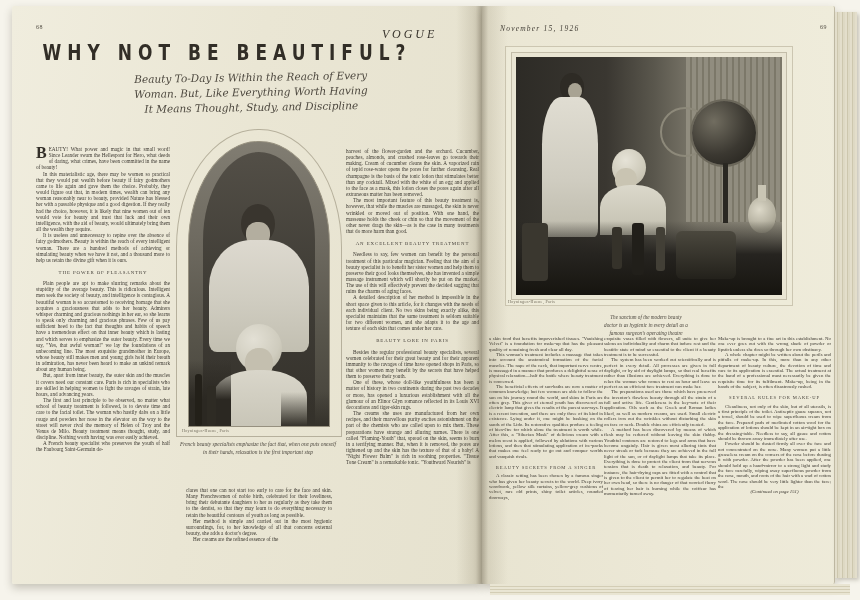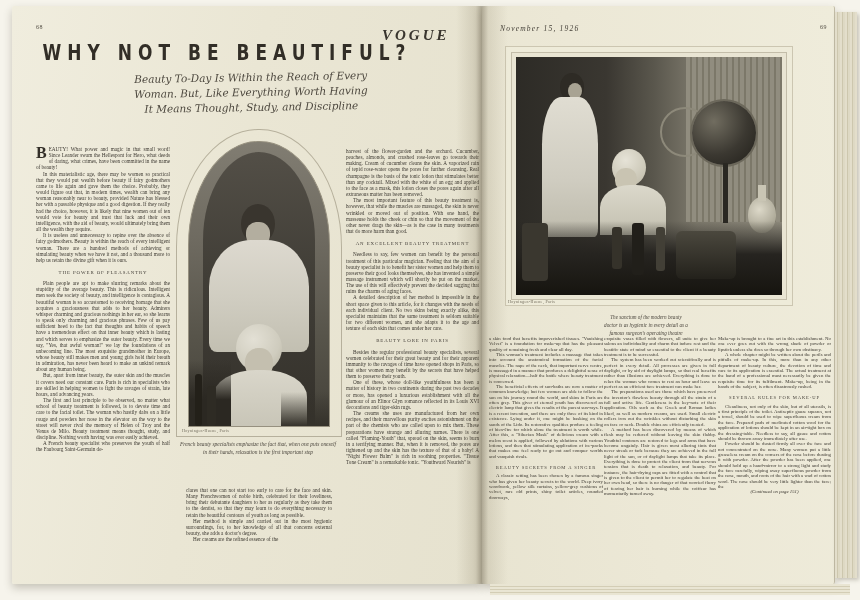--- a/index.html
+++ b/index.html
@@ -13,22 +13,22 @@
         background:linear-gradient(80deg,#e8e4d1 0%,#ece8d6 40%,#efecdb 100%);
         border-right:1px solid #c2bca6;}
   #gutter{position:absolute;left:456px;top:6px;width:52px;height:578px;pointer-events:none;
         background:linear-gradient(90deg,rgba(110,98,70,0) 0%,rgba(110,98,70,.18) 38%,rgba(80,70,48,.38) 50%,rgba(110,98,70,.15) 62%,rgba(110,98,70,0) 100%);}
   #fore-edge{position:absolute;left:835px;top:12px;width:22px;height:566px;
         background:repeating-linear-gradient(90deg,#e3decb 0 2px,#cdc7ae 2px 3px,#ded9c4 3px 5px);
         box-shadow:2px 2px 4px rgba(60,50,30,.25);}
   #bottom-stack{position:absolute;left:490px;top:584px;width:360px;height:11px;
         background:repeating-linear-gradient(180deg,#e9e5d3 0 2px,#d3cdb5 2px 3px);}
   .pagenum{position:absolute;font-size:6px;letter-spacing:.5px;color:#555046;}
-  .masthead{position:absolute;font-style:italic;font-weight:bold;letter-spacing:3px;
-        font-size:15px;color:#39352e;}
+  .masthead{position:absolute;font-style:italic;font-weight:normal;letter-spacing:3px;
+        font-size:12px;color:#39352e;}
   .issue-date{position:absolute;font-style:italic;font-size:7.5px;letter-spacing:1.2px;color:#46423a;}
   #article-title{position:absolute;left:42px;top:40px;width:370px;text-align:center;
         font-family:"DejaVu Sans",sans-serif;font-weight:bold;font-size:17px;
         letter-spacing:6px;color:#322e27;transform:scaleY(1.28);transform-origin:top center;white-space:nowrap;}
   #subtitle{position:absolute;left:95px;top:70px;width:312px;text-align:center;
         font-style:italic;font-size:10.5px;line-height:15px;color:#4d483f;
         transform:rotate(-1deg);font-family:"DejaVu Serif",serif;}
   .colbox{position:absolute;overflow:hidden;text-align:justify;}
   .lp .colbox{font-size:5.2px;line-height:6.15px;}
   .rp .colbox{font-size:4.8px;line-height:5.35px;}

